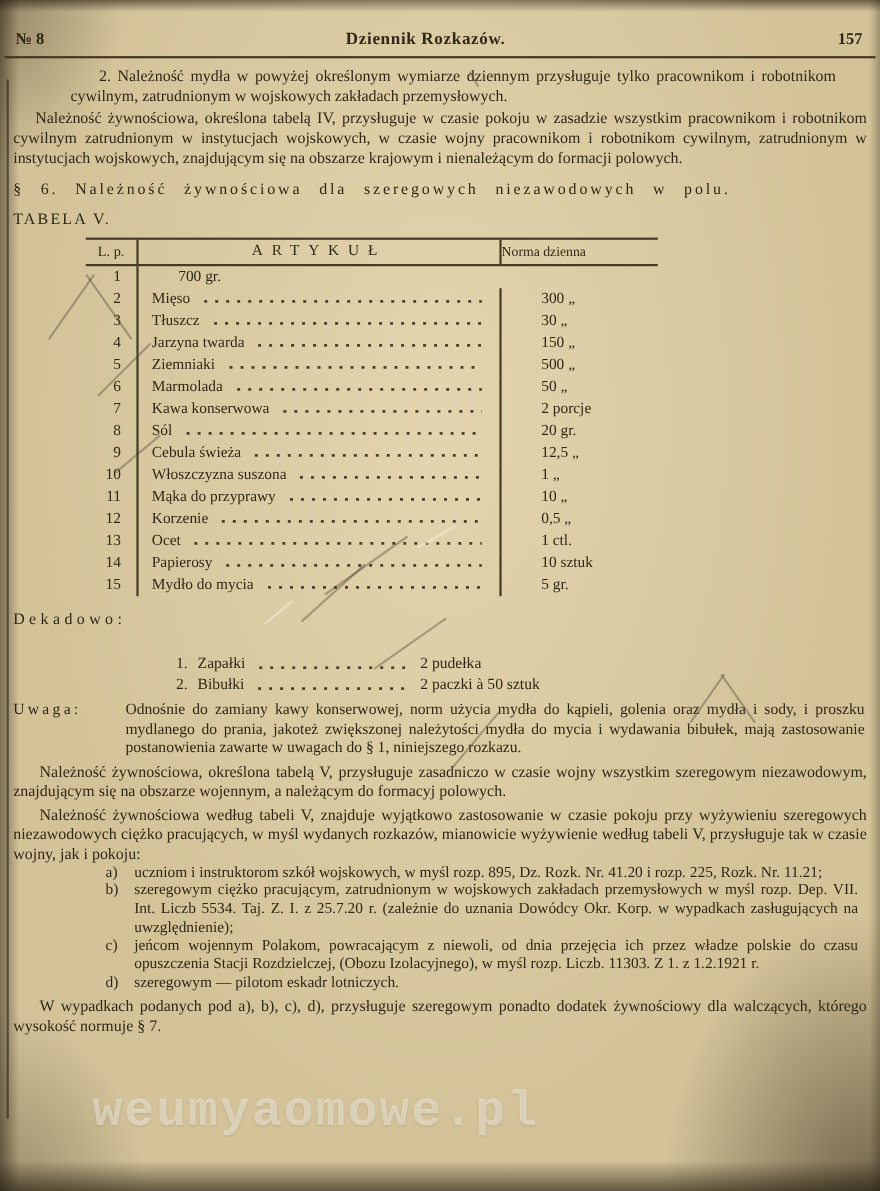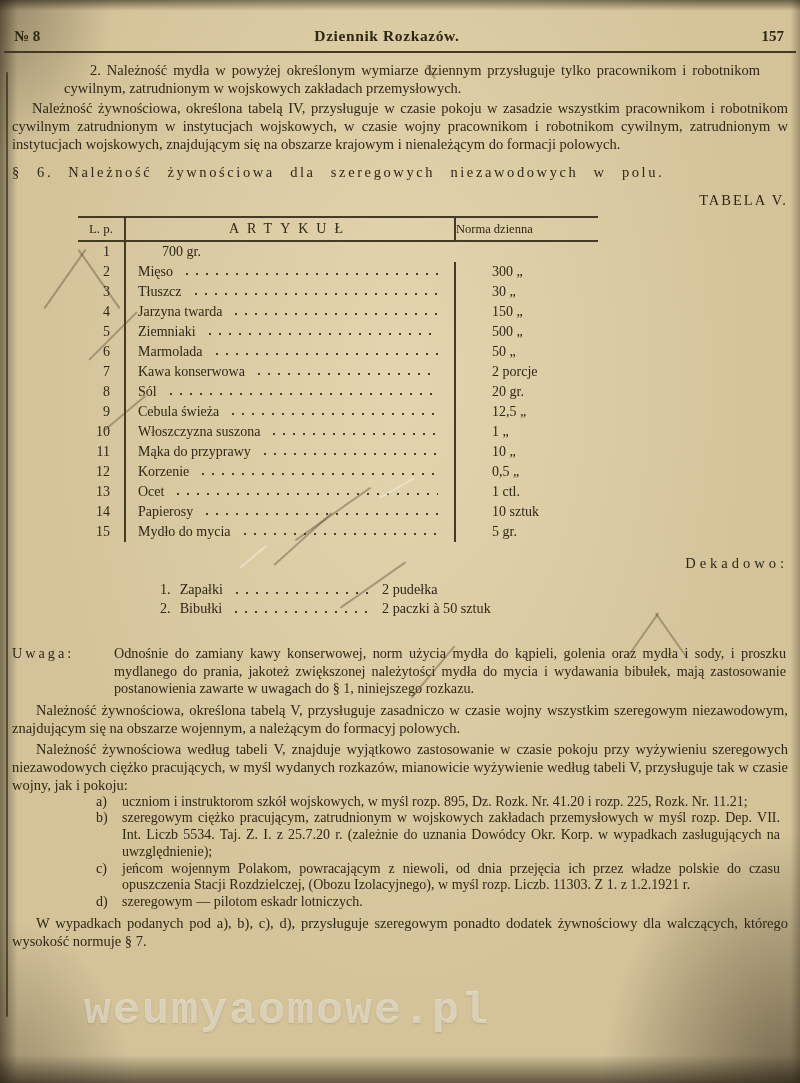--- a/index.html
+++ b/index.html
@@ -19,40 +19,40 @@
   }
   .edge-left{position:absolute;left:6px;top:72px;height:945px;width:2px;background:rgba(28,20,9,.55);border-radius:2px}
   .header{display:flex;justify-content:space-between;align-items:baseline;padding:27px 12px 6px 10px;border-bottom:2px solid #43creen382;border-bottom:2px solid #433823;margin:0 4px}
   .issue,.pageno{font-weight:bold;font-size:15px}
   .jtitle{font-weight:bold;font-size:15.5px;letter-spacing:.6px;transform:translateX(-14px)}
   .content{padding:0 12px}
   .para{font-size:14.5px;line-height:18px;text-align:justify}
   .p1{margin:8px 28px 2px 52px;text-indent:26px}
   .p2{margin-top:2px;text-indent:20px}
   .sect{margin-top:11px;font-size:14.5px;letter-spacing:2.6px;word-spacing:9px;white-space:nowrap}
-  .table-title{text-align:right;margin:11px 0 7px;font-size:14.5px;letter-spacing:2px}
+  .table-title{text-align:left;margin:11px 0 7px;font-size:14.5px;letter-spacing:2px}
   .vtable{margin-left:66px;width:520px;border-top:2px solid #453a26;font-size:14px}
   .trow{display:flex;align-items:stretch}
   .thead{border-bottom:2px solid #453a26}
   .c-lp{width:48px;flex:none;text-align:right;padding:2px 14px 2px 0;border-right:2px solid #453a26}
   .c-art{flex:1;display:flex;align-items:flex-end;padding:1.6px 6px 1.6px 12px;border-right:2px solid #453a26;min-width:0}
   .c-norm{width:142px;flex:none;padding:1.6px 0 1.6px 36px;white-space:nowrap}
   .thead .c-lp{text-align:center;padding:3px 4px;font-size:13px}
   .thead .c-art{justify-content:center;padding:3px 0}
   .art-h{letter-spacing:8px;font-size:14px}
   .c-norm-h{padding:4px 0 3px 0;font-size:12.5px}
   .leader{flex:1;align-self:flex-end;height:4px;margin:0 10px 4px 9px;
     background-image:radial-gradient(circle,#4a3f2a 1.2px,transparent 1.5px);
     background-size:10px 4px;background-repeat:repeat-x;background-position:left bottom}
-  .dek-title{text-align:right;margin:13px 0 8px;font-size:14.5px;letter-spacing:4px;word-spacing:4px}
+  .dek-title{text-align:left;margin:13px 0 22px;font-size:14.5px;letter-spacing:4px;word-spacing:4px}
   .dek-row{display:flex;margin-left:148px;width:470px;font-size:14.2px;line-height:19px}
   .dek-left{display:flex;width:222px;min-width:0}
   .dek-no{margin-right:9px}
   .dek-norm{white-space:nowrap}
-  .uwaga{display:flex;margin-top:27px;font-size:14.2px;line-height:17.5px}
+  .uwaga{display:flex;margin-top:5px;font-size:14.2px;line-height:17.5px}
   .uwaga-label{flex:none;width:102px;letter-spacing:3px;font-size:14.2px}
   .uwaga-text{flex:1;text-align:justify;padding-right:2px}
   .pind{margin-top:3px;text-indent:24px}
   .li{display:flex;margin-left:84px;font-size:14px;line-height:16.8px}
   .li-label{flex:none;width:26px}
   .li-text{flex:1;text-align:justify;padding-right:8px}
   .pencil{position:absolute;width:2px;border-radius:3px;background:rgba(74,62,44,.38)}
   .scratch{position:absolute;width:2px;border-radius:3px;background:rgba(242,236,218,.6)}
   .watermark{position:absolute;left:84px;top:986px;font-family:Liberation Mono, monospace;
     font-weight:bold;font-size:45px;letter-spacing:2px;color:rgba(250,247,238,.5);

